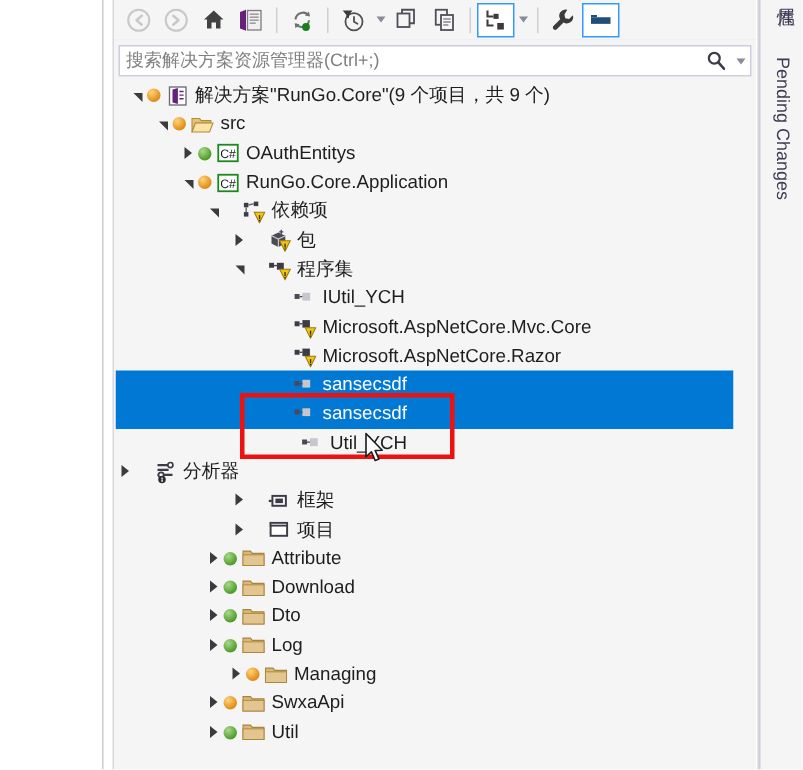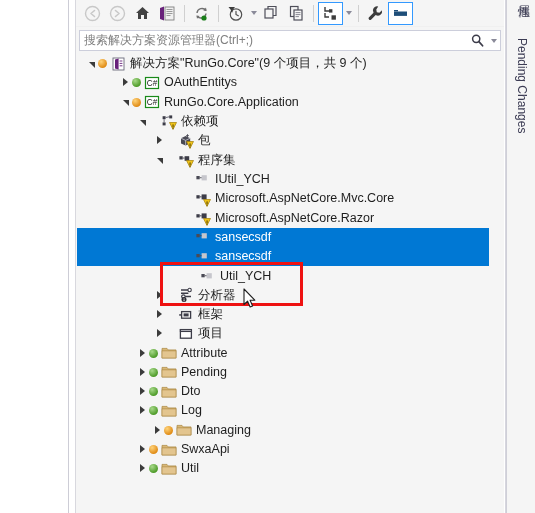--- a/index.html
+++ b/index.html
@@ -311,20 +311,33 @@
           <span class="statusdot orange"></span>
           <span class="ico">
             <svg width="16" height="16" viewBox="0 0 16 16">
               <rect x="3" y="2" width="11" height="12" fill="#ffffff" stroke="#6a6a7a" stroke-width="0.9"></rect>
               <path d="M5 3.6 L8.6 2.6 L8.6 13.4 L5 12.4 Z" fill="#68217a"></path>
               <path d="M9.6 5 L12.4 5 M9.6 7.4 L12.4 7.4 M9.6 9.8 L12.4 9.8" stroke="#68217a" stroke-width="0.9"></path>
             </svg>
           </span>
           <span class="lbl">解决方案"RunGo.Core"(9 个项目，共 9 个)</span>
         </div>
+        <div class="row" style="padding-left: 25px;">
+          <span class="expander">
+            <span class="tri-open"></span>
+          </span>
+          <span class="statusdot orange"></span>
+          <span class="ico">
+            <svg width="16" height="16" viewBox="0 0 16 16">
+              <path d="M1 4 L6 4 L7.2 5.4 L13.6 5.4 L13.6 7 L3.3 7 L1 13 Z" fill="#e8c07a" stroke="#b08c3a" stroke-width="0.7"></path>
+              <path d="M3.3 7 L15 7 L12.7 13 L1 13 Z" fill="#fbe3a8" stroke="#b08c3a" stroke-width="0.7"></path>
+            </svg>
+          </span>
+          <span class="lbl">src</span>
+        </div>
         <div class="row" style="padding-left: 42px;">
           <span class="expander">
             <span class="tri-closed"></span>
           </span>
           <span class="statusdot green"></span>
           <span class="ico">
             <svg width="16" height="16" viewBox="0 0 16 16">
               <rect x="1.5" y="2.5" width="13" height="11" fill="#ffffff" stroke="#1a8a1a" stroke-width="1.2"></rect>
               <text x="8" y="11.2" font-size="8.2" font-family="Liberation Sans, sans-serif" text-anchor="middle" fill="#1a1a1a">C#</text>
             </svg>
@@ -468,21 +481,21 @@
           <span class="statusdot none"></span>
           <span class="ico">
             <svg width="16" height="16" viewBox="0 0 16 16">
               <rect x="1.4" y="5" width="3.3" height="3.3" fill="#4a4a55"></rect>
               <rect x="6.6" y="4.2" width="5.2" height="5.2" fill="#c6c6cc"></rect>
               <rect x="4.7" y="6.3" width="1.9" height="0.9" fill="#4a4a55"></rect>
             </svg>
           </span>
           <span class="lbl">Util_YCH</span>
         </div>
-        <div class="row" style="padding-left: 76px;">
+        <div class="row" style="">
           <span class="expander">
             <span class="tri-closed"></span>
           </span>
           <span class="statusdot none"></span>
           <span class="ico">
             <svg width="16" height="16" viewBox="0 0 16 16">
               <path d="M3 3 L13 3 M3 6.3 L10.4 6.3 M3 9.6 L13 9.6" stroke="#3c3c48" stroke-width="1.5"></path>
               <circle cx="11.6" cy="3" r="1.7" fill="#ffffff" stroke="#3c3c48" stroke-width="1.1"></circle>
               <circle cx="5.4" cy="9.6" r="1.7" fill="#ffffff" stroke="#3c3c48" stroke-width="1.1"></circle>
               <circle cx="6" cy="12.6" r="2.5" fill="#2b2b33"></circle>
@@ -536,21 +549,21 @@
           <span class="expander">
             <span class="tri-closed"></span>
           </span>
           <span class="statusdot green"></span>
           <span class="ico">
             <svg width="16" height="16" viewBox="0 0 16 16">
               <path d="M1 3.4 L6 3.4 L7.2 4.9 L15 4.9 L15 13 L1 13 Z" fill="#d9b878" stroke="#a9843c" stroke-width="0.7"></path>
               <rect x="1" y="5.9" width="14" height="7.1" fill="#e3c58f" stroke="#a9843c" stroke-width="0.6"></rect>
             </svg>
           </span>
-          <span class="lbl">Pending</span>
+          <span class="lbl">Download</span>
         </div>
         <div class="row" style="padding-left: 59px;">
           <span class="expander">
             <span class="tri-closed"></span>
           </span>
           <span class="statusdot green"></span>
           <span class="ico">
             <svg width="16" height="16" viewBox="0 0 16 16">
               <path d="M1 3.4 L6 3.4 L7.2 4.9 L15 4.9 L15 13 L1 13 Z" fill="#d9b878" stroke="#a9843c" stroke-width="0.7"></path>
               <rect x="1" y="5.9" width="14" height="7.1" fill="#e3c58f" stroke="#a9843c" stroke-width="0.6"></rect>

